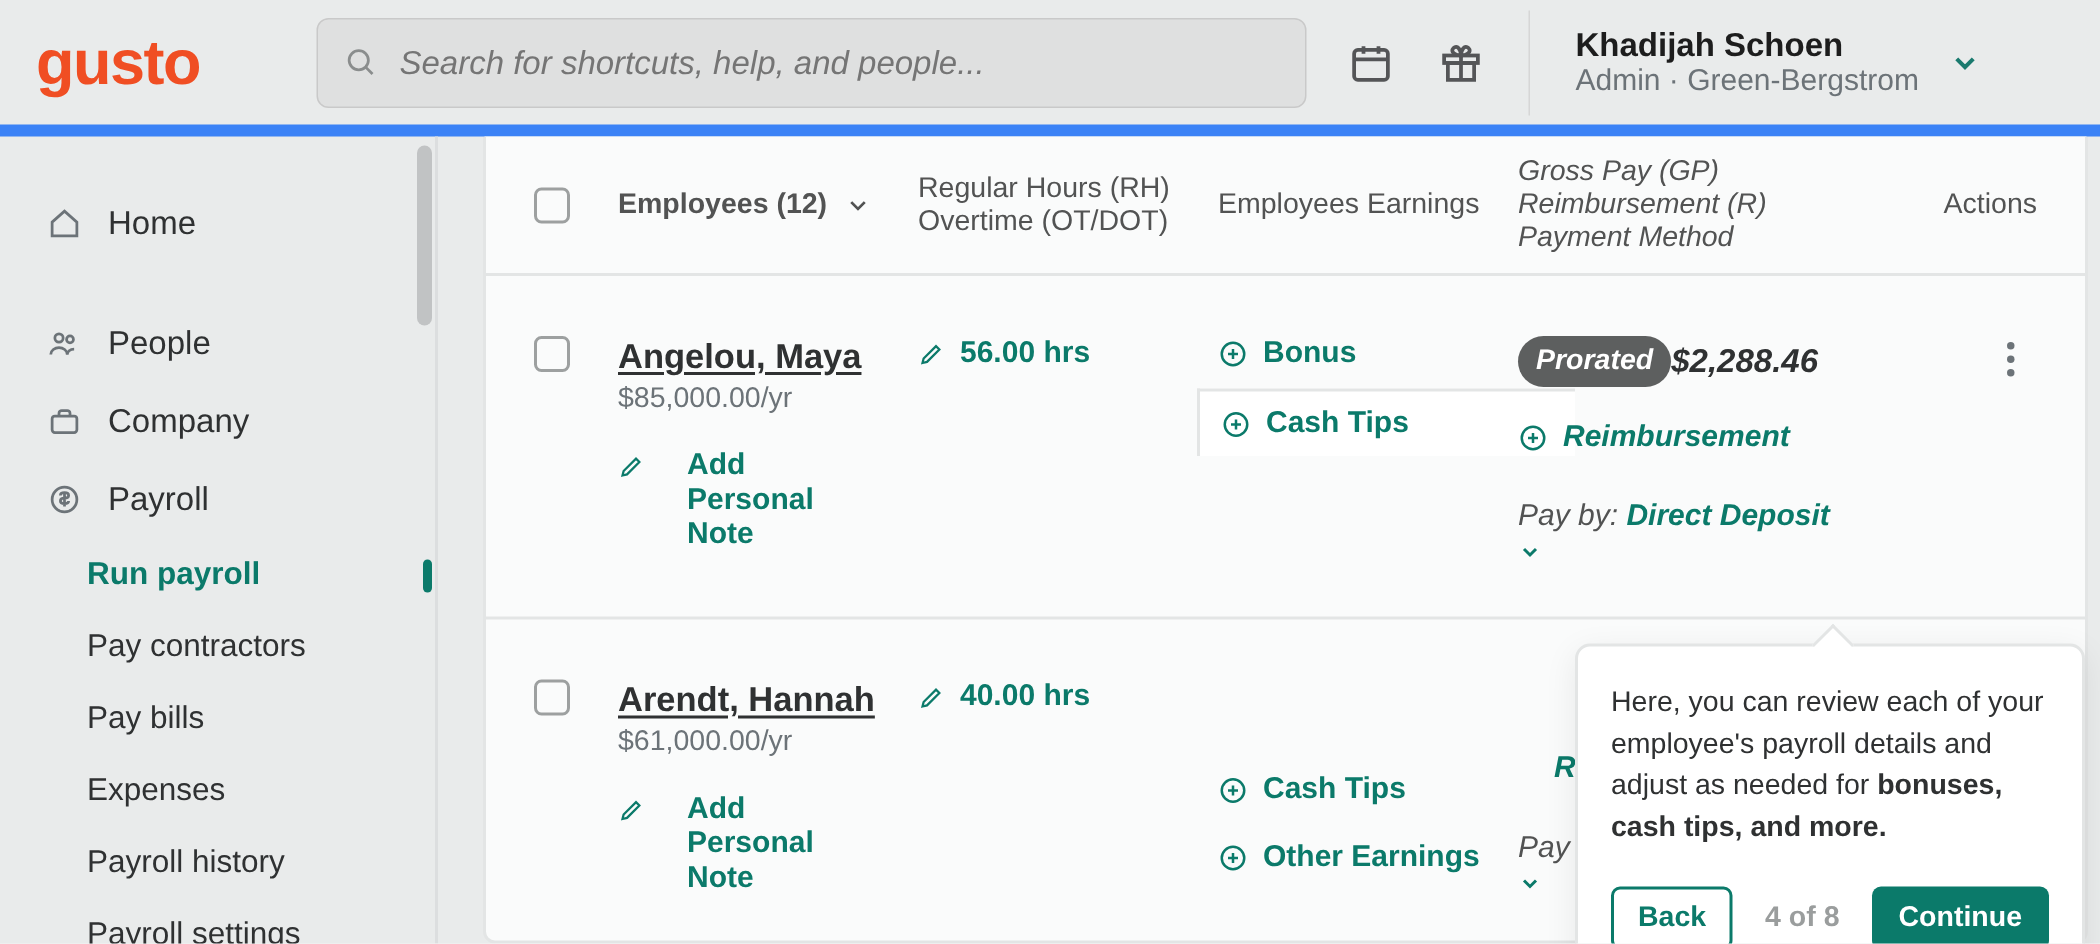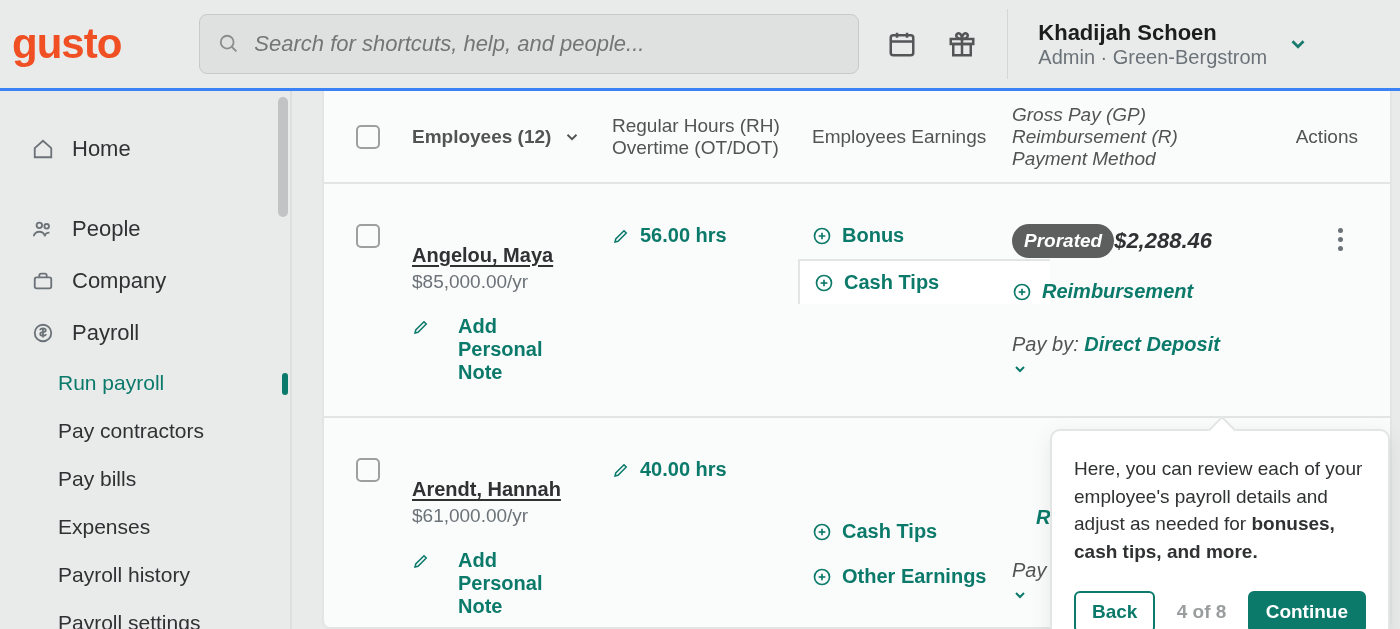--- a/index.html
+++ b/index.html
@@ -1,55 +1,55 @@
 <!DOCTYPE html>
 <html><head>
 <meta charset="utf-8">
 <style>
   * { box-sizing: border-box; margin: 0; padding: 0; }
   html, body { width: 1400px; height: 629px; font-family: -apple-system, "Segoe UI", "Helvetica Neue", Arial, sans-serif; overflow: hidden; background: #e9ebeb; }
   
-  .topbar { height: 91px; display: flex; align-items: center; padding: 0 12px; border-bottom: 3px solid #3b82f6; }
+  .topbar { height: 91px; display: flex; align-items: center; padding: 0 24px; border-bottom: 8px solid #3b82f6; }
   .logo { color: #f04e23; font-size: 42px; font-weight: 700; letter-spacing: -1px; margin-right: 78px; user-select: none; }
   .searchbox { flex: 0 0 660px; height: 60px; background: #dfe0e0; border-radius: 8px; display: flex; align-items: center; padding: 0 18px; border: 1px solid #c9c9c9; }
   .searchbox svg { flex-shrink: 0; }
   .searchbox input { border: none; background: transparent; font-size: 22px; color: #6c7378; outline: none; margin-left: 14px; width: 100%; font-style: italic; }
   .topicons { display: flex; gap: 30px; margin-left: 28px; }
   .topicons .ib { width: 30px; height: 30px; color: #545557; cursor: pointer; }
   .sep-v { width: 1px; background: #d6d6d6; height: 70px; margin: 0 30px; }
   .userbox { display: flex; align-items: center; gap: 20px; cursor: pointer; }
   .userbox .uname { font-size: 22px; color: #1d1d1d; font-weight: 600; }
   .userbox .urole { font-size: 20px; color: #6c7378; }
   .userbox .chev { color: #1a7a6e; }
   
   .body { display: flex; height: calc(629px - 91px); }
   .sidebar { flex: 0 0 290px; padding: 32px 8px 0 22px; position: relative; }
   .scrolltrack { position:absolute; right:2px; top:6px; width:10px; height:360px; background:transparent; border-radius:5px;}
   .scrollthumb { width:10px; height:120px; background:#c1c3c4; border-radius:5px; }
   .navitem { display: flex; align-items: center; gap: 18px; height: 52px; padding: 0 10px; font-size: 22px; color: #2f3132; cursor: pointer; }
   .navitem.sub { padding-left: 36px; height: 48px; font-size: 21px;}
-  .navitem.active { color: #0b7a6a; font-weight: 400; position: relative; text-align: center;}
+  .navitem.active { color: #0b7a6a; font-weight: 700; position: relative; text-align: center;}
   .navitem.active::after { content:''; position:absolute; right:-6px; top:14px; width:6px; height:22px; background:#0b7a6a; border-radius:3px; }
   .navitem svg { width: 22px; height: 22px; color:#6c7378; }
   .gap { height: 28px; }
   
   .main { flex: 1; position: relative; border-left: 2px solid #dcdedf; }
   .table-card { position: absolute; left: 30px; right: 8px; top: 0; bottom: 0; background: #fafbfb; border: 2px solid #e3e5e5; border-top: none; border-radius: 0 0 8px 8px; overflow: hidden; }
   .thead { display: flex; align-items: center; height: 93px; border-bottom: 2px solid #e3e5e5; padding: 0 32px; font-size: 19px; color: #525353; }
   .col-check { flex: 0 0 56px; }
   .cbx { width: 24px; height: 24px; border: 2px solid #9da0a0; border-radius: 5px; cursor:pointer; }
   .col-emp { flex: 0 0 200px; display:flex; align-items:center; gap:12px; cursor:pointer; font-weight:700;}
   .col-hrs { flex: 0 0 200px; }
   .col-add { flex: 0 0 200px; }
   .col-gp  { flex: 0 0 220px; font-style: italic; }
   .col-act { flex: 1; text-align: right; }
   
   .row { display:flex; padding: 40px 32px 32px; border-bottom: 2px solid #e3e5e5; font-size:20px; color:#2f3132; position:relative;}
   .row .col-emp { display:block; cursor:default; font-weight:400;}
-  .empname { font-size: 20px; font-weight: 700; text-decoration: underline; text-underline-offset: 3px; cursor:pointer;margin-top:20px; }
+  .empname { font-size: 23px; font-weight: 700; text-decoration: underline; text-underline-offset: 3px; cursor:pointer; }
   .salary { color:#6c7378; margin-top:4px; font-size:19px; }
   .notebtn { display:flex; align-items:flex-start; gap:28px; margin-top:22px; color:#0b7a6a; font-weight:600; cursor:pointer;}
   .notebtn svg{width:18px;height:18px;flex-shrink:0; margin-top:3px;}
   .hours { color:#0b7a6a; font-weight:700; display:flex; align-items:center; gap:10px; cursor:pointer;}
   .hours svg{width:18px;height:18px;}
   .tealpill { color:#0b7a6a; font-weight:700; display:flex; align-items:center; gap:10px; cursor:pointer; margin-bottom:22px;}
   .tealpill svg{width:20px;height:20px;}
   .cashtips-hl { background:#fff; border-top:2px solid #e3e5e5; border-left:2px solid #e3e5e5; padding:10px 14px; margin:-10px -38px 0px -14px;}
   .grossline { display:flex; align-items:center; font-weight:700; font-size:22px;}
   .prorated { background:#5d5f5f; color:#fff; padding:6px 12px; border-radius:20px; font-size:19px; font-weight:700;}

